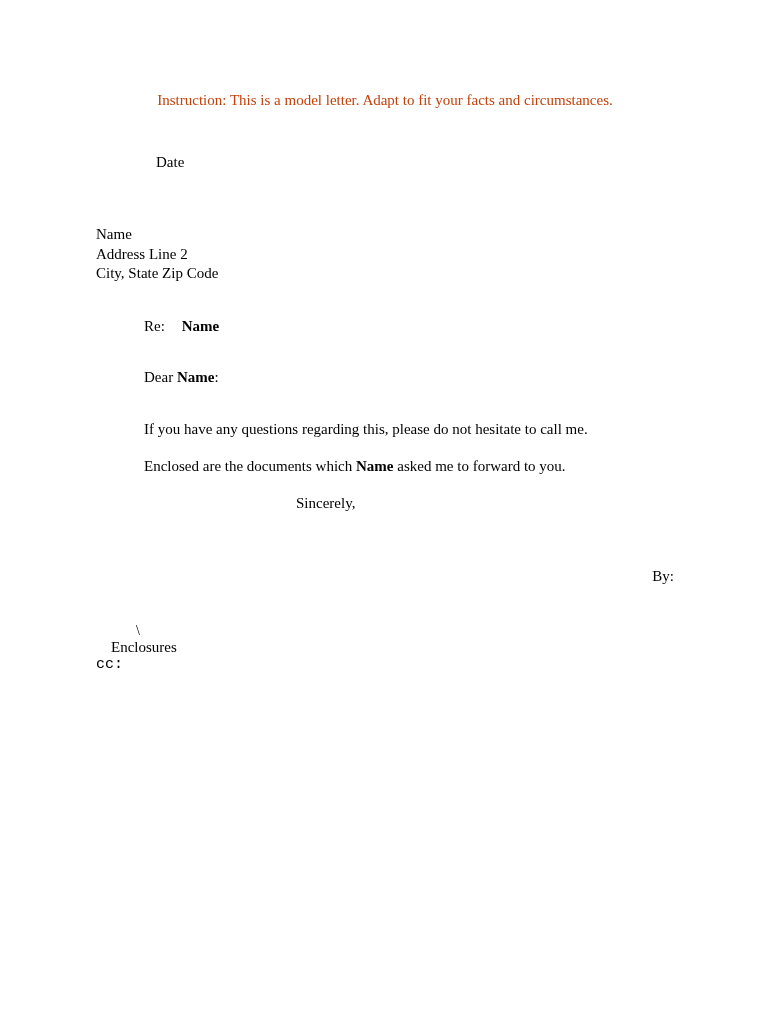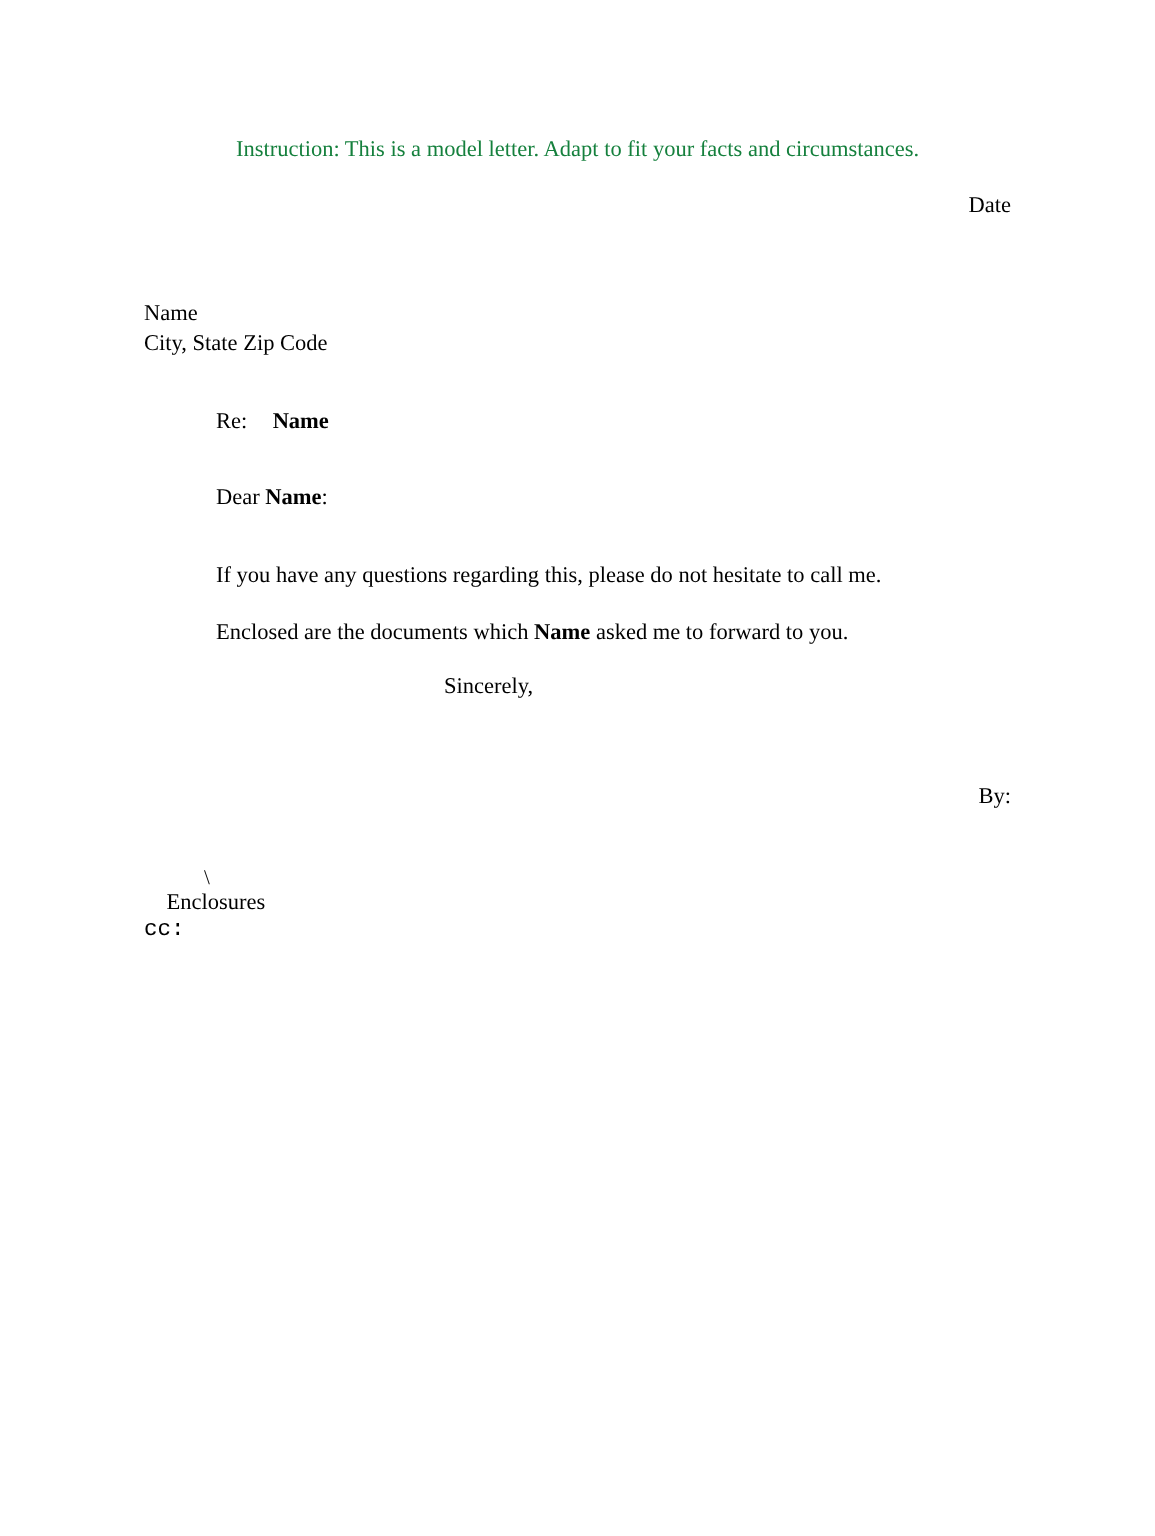--- a/index.html
+++ b/index.html
@@ -13,27 +13,27 @@
       background: #ffffff;
       font-family: "Times New Roman", Times, serif;
       font-size: 15px;
       color: #000000;
       position: relative;
     }
     .page {
       padding: 92px 96px 0 96px;
     }
     .instruction {
-      color: #15803d;
+      color: #c2410c;
       text-align: center;
-      margin-bottom: 20px;
+      margin-bottom: 45px;
       font-size: 15px;
     }
     .date-line {
-      text-align: right;
+      text-align: left;
       margin-bottom: 54px;
       padding-left: 60px;
     }
     .address-block {
       margin-bottom: 34px;
       line-height: 1.3;
     }
     .re-line {
       margin-left: 48px;
       margin-bottom: 34px;
@@ -80,20 +80,21 @@
 <body>
 
 <div class="page">
 
   <div class="instruction">Instruction:  This is a model letter.  Adapt to fit your facts and circumstances.</div>
 
   <div class="date-line">Date</div>
 
   <div class="address-block">
     <div>Name</div>
+    <div>Address Line 2</div>
     <div>City, State  Zip Code</div>
   </div>
 
   <div class="re-line">
     <span class="re-label">Re:</span>
     <span class="bold">Name</span>
   </div>
 
   <div class="salutation">
     <span>Dear </span><span class="bold">Name</span><span>:</span>

